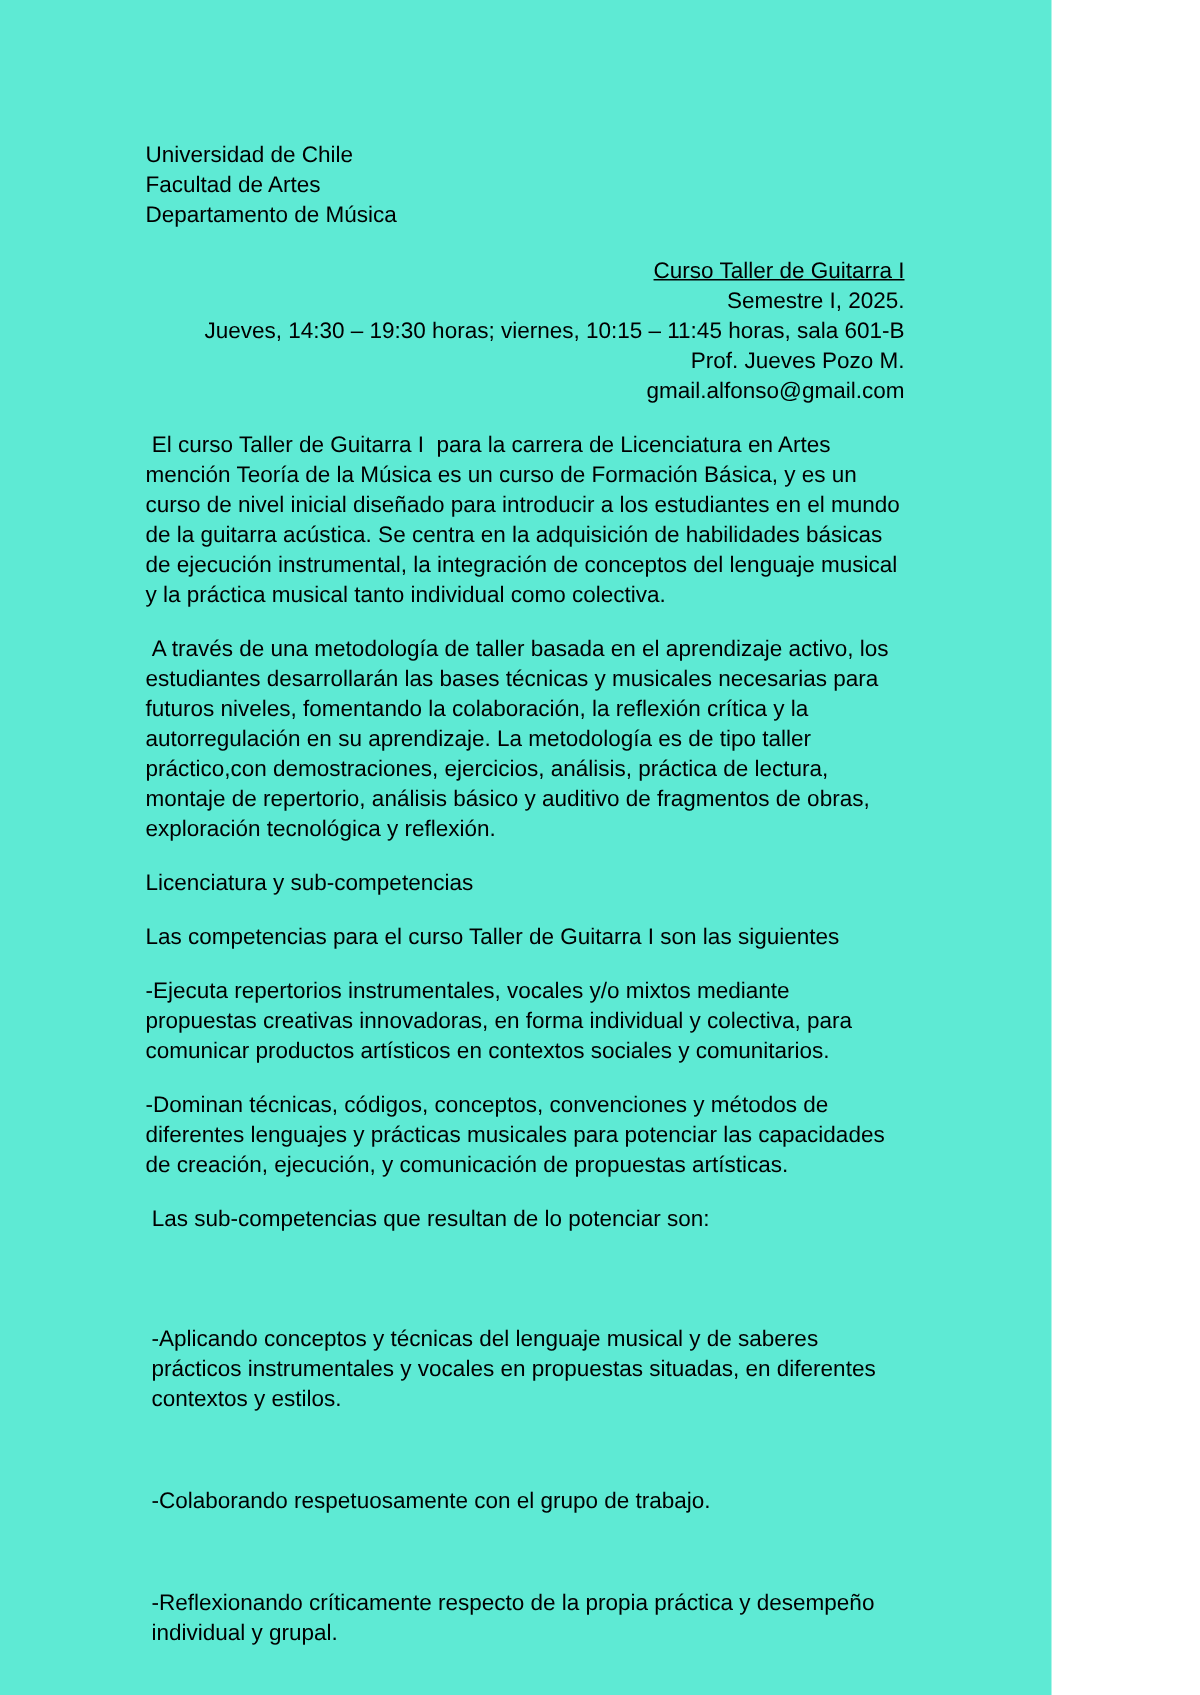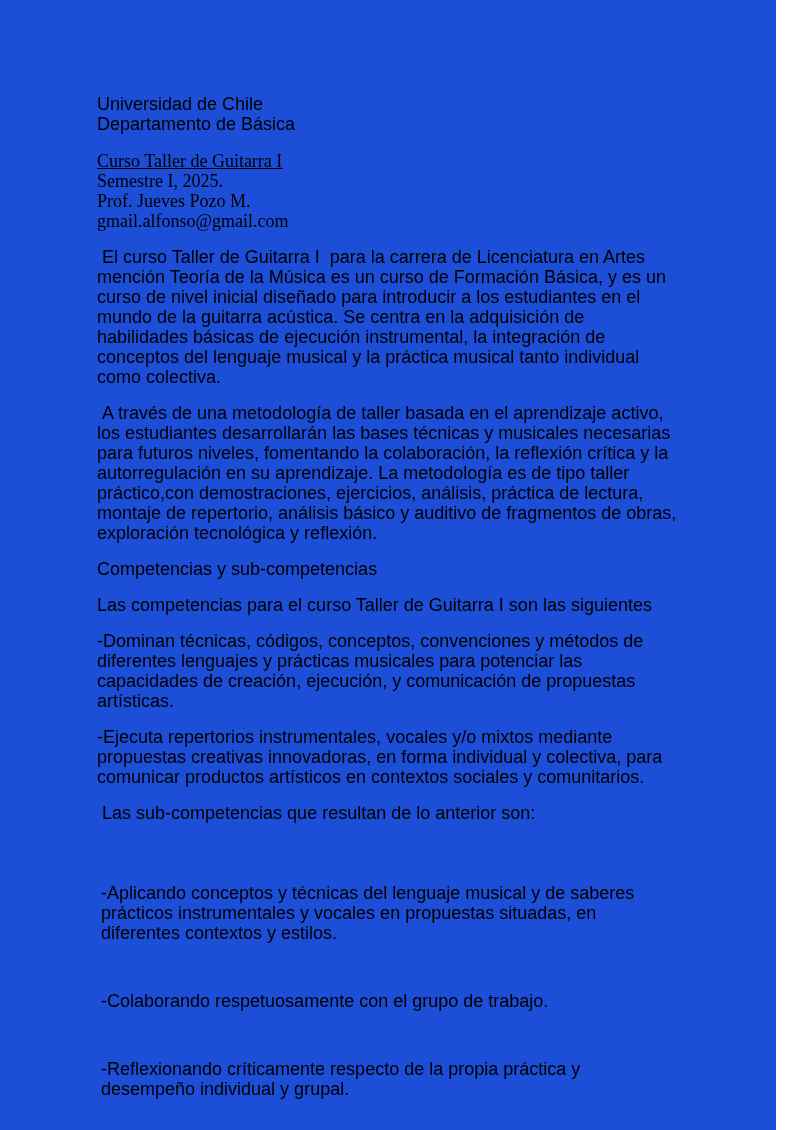--- a/index.html
+++ b/index.html
@@ -2,37 +2,36 @@
 <html><head>
 <meta charset="utf-8">
 <style>
   html, body {
     margin: 0;
     padding: 0;
     background: #ffffff;
   }
   .page {
     position: relative;
-    width: 776px;
+    width: 701px;
     height: 1130px;
     box-sizing: border-box;
-    background: #1d4ed8;
+    background: #5eead4;
     color: #000000;
     font-family: "Liberation Sans", "DejaVu Sans", sans-serif;
-    font-size: 18px;
+    font-size: 15px;
     line-height: 20px;
     padding: 94px 98px 0 97px;
     overflow: hidden;
   }
   .line {
     white-space: pre-wrap;
   }
   .center {
-    text-align: left;
-    font-family: Liberation Serif, serif;
+    text-align: right;
   }
   .underline {
     text-decoration: underline;
   }
   .para {
     margin: 16px 0 0 0;
     white-space: pre-wrap;
   }
   .block {
     margin-top: 17px;
@@ -42,44 +41,46 @@
     white-space: pre-wrap;
   }
 </style>
 </head>
 <body>
 
 <div class="page">
 
   <div>
     <div class="line">Universidad de Chile</div>
-    <div class="line">Departamento de Básica</div>
+    <div class="line">Facultad de Artes</div>
+    <div class="line">Departamento de Música</div>
   </div>
 
   <div class="block center">
     <div class="line underline">Curso Taller de Guitarra I</div>
     <div class="line">Semestre I, 2025.</div>
+    <div class="line">Jueves, 14:30 – 19:30 horas; viernes, 10:15 – 11:45 horas, sala 601-B</div>
     <div class="line">Prof. Jueves Pozo M.</div>
     <div class="line">gmail.alfonso@gmail.com</div>
   </div>
 
 
   <div class="para"> El curso Taller de Guitarra I  para la carrera de Licenciatura en Artes mención Teoría de la Música es un curso de Formación Básica, y es un curso de nivel inicial diseñado para introducir a los estudiantes en el mundo de la guitarra acústica. Se centra en la adquisición de habilidades básicas de ejecución instrumental, la integración de conceptos del lenguaje musical y la práctica musical tanto individual como colectiva.</div>
 
   <div class="para"> A través de una metodología de taller basada en el aprendizaje activo, los estudiantes desarrollarán las bases técnicas y musicales necesarias para futuros niveles, fomentando la colaboración, la reflexión crítica y la autorregulación en su aprendizaje. La metodología es de tipo taller práctico,con demostraciones, ejercicios, análisis, práctica de lectura, montaje de repertorio, análisis básico y auditivo de fragmentos de obras, exploración tecnológica y reflexión.</div>
 
-  <div class="para">Competencias y sub-competencias</div>
+  <div class="para">Licenciatura y sub-competencias</div>
 
   <div class="para">Las competencias para el curso Taller de Guitarra I son las siguientes</div>
 
+  <div class="para">-Ejecuta repertorios instrumentales, vocales y/o mixtos mediante propuestas creativas innovadoras, en forma individual y colectiva, para comunicar productos artísticos en contextos sociales y comunitarios.</div>
+
   <div class="para">-Dominan técnicas, códigos, conceptos, convenciones y métodos de diferentes lenguajes y prácticas musicales para potenciar las capacidades de creación, ejecución, y comunicación de propuestas artísticas.</div>
 
-  <div class="para">-Ejecuta repertorios instrumentales, vocales y/o mixtos mediante propuestas creativas innovadoras, en forma individual y colectiva, para comunicar productos artísticos en contextos sociales y comunitarios.</div>
-
-  <div class="para"> Las sub-competencias que resultan de lo anterior son:</div>
+  <div class="para"> Las sub-competencias que resultan de lo potenciar son:</div>
 
   <div class="para">
     <div class="tight">-Aplicando conceptos y técnicas del lenguaje musical y de saberes prácticos instrumentales y vocales en propuestas situadas, en diferentes contextos y estilos.</div>
     <div class="tight">-Colaborando respetuosamente con el grupo de trabajo.</div>
     <div class="tight">-Reflexionando críticamente respecto de la propia práctica y desempeño individual y grupal.</div>
     <div class="tight">-Manteniendo una actitud autorregulada en el desarrollo de la códigos.</div>
     
     
     
   </div>

